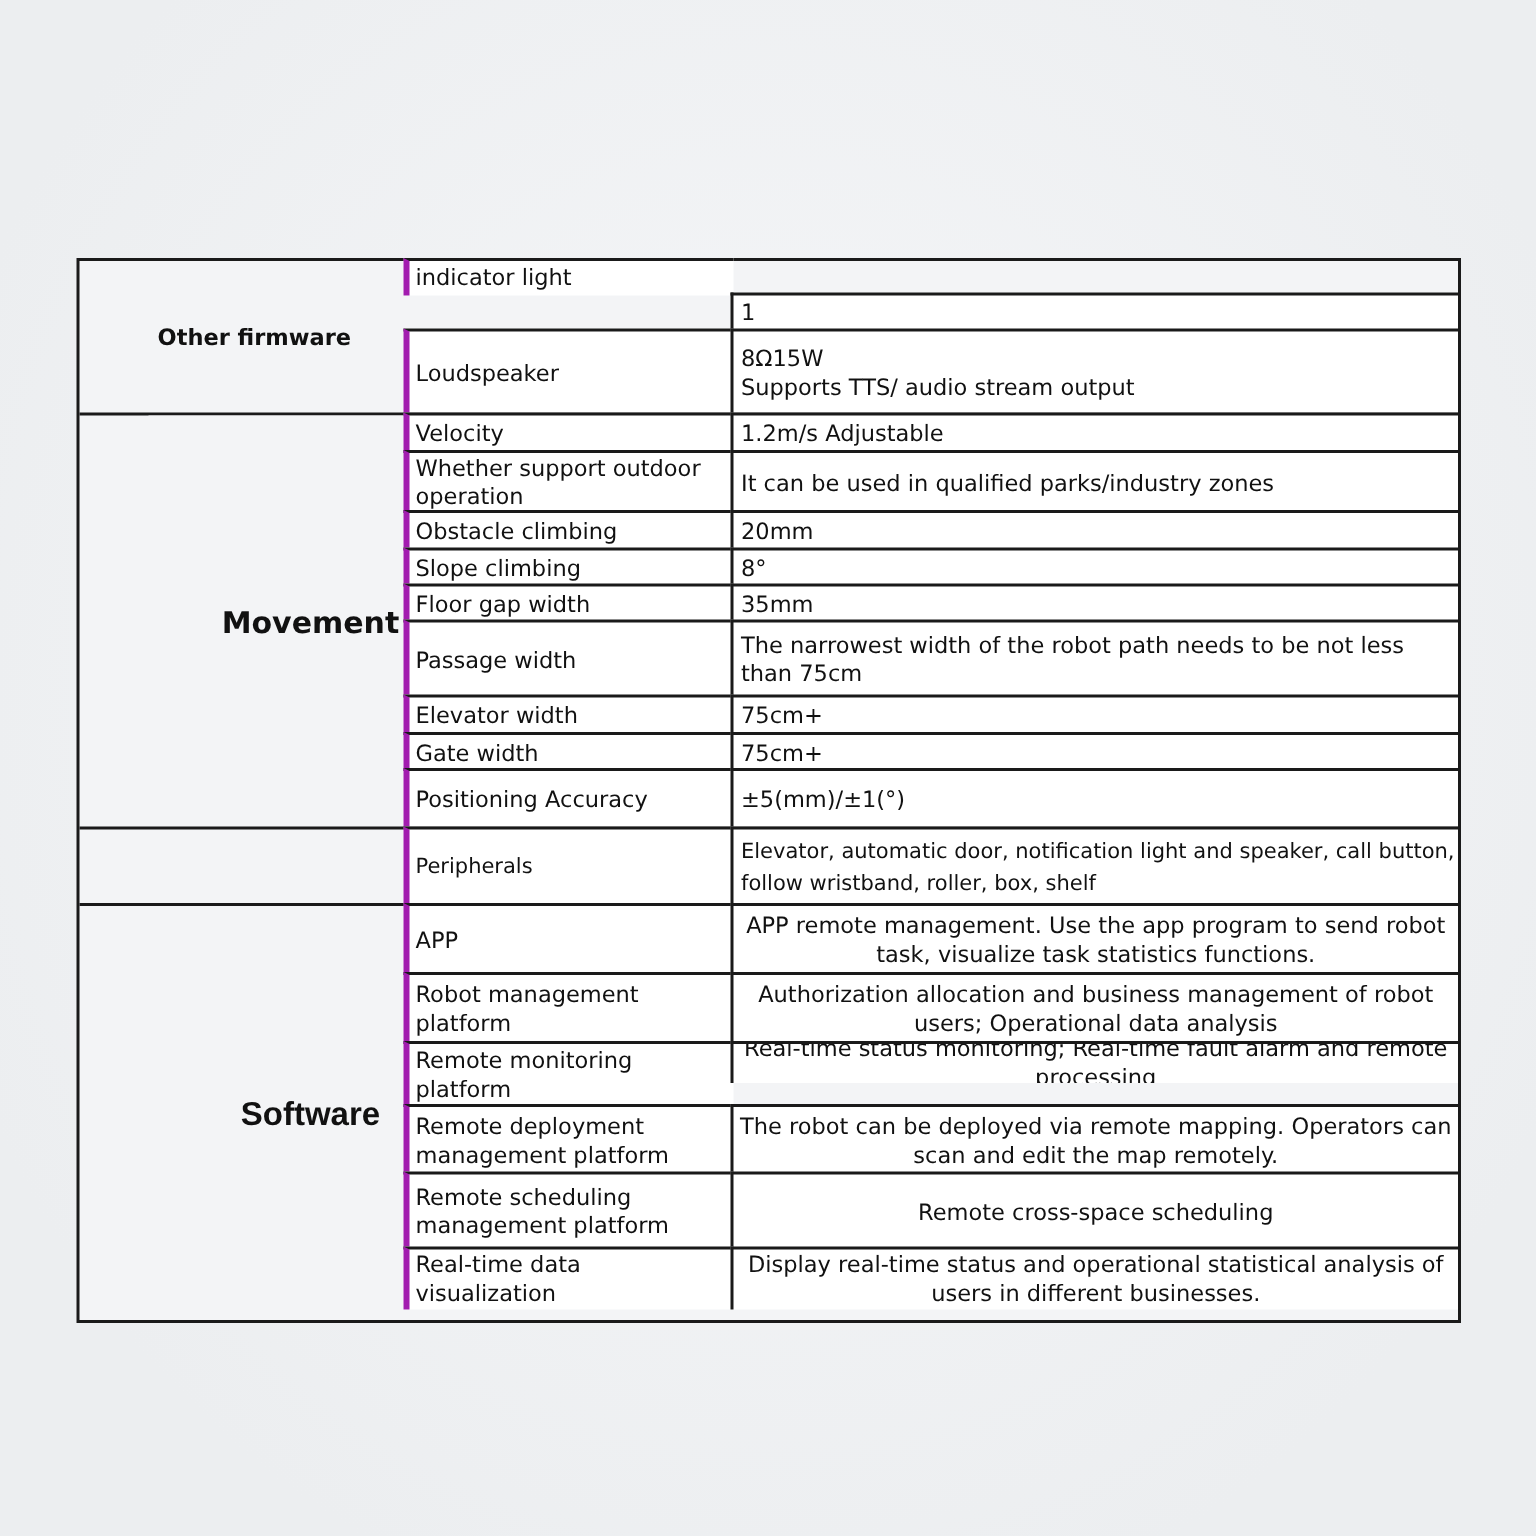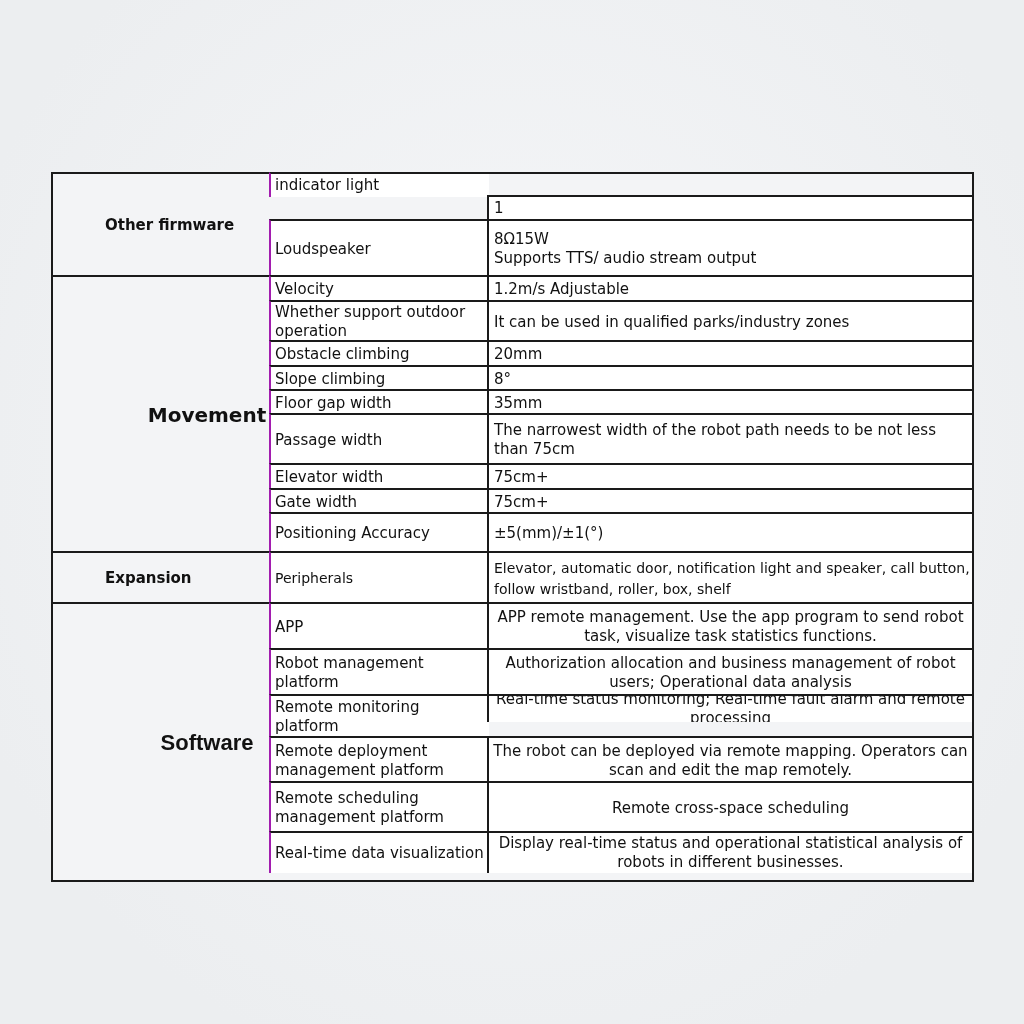--- a/index.html
+++ b/index.html
@@ -51,21 +51,21 @@
       justify-content: center;
       padding-left: 0;
       font-size: 20px;
     }
     .cat.software {
       font-family: "Liberation Sans", sans-serif;
       font-size: 22px;
     }
     .item {
       background: #ffffff;
-      border-left: 2px solid #a21caf;
+      border-left: 4px solid #a21caf;
       border-top: 2px solid #1a1a1a;
       padding-left: 4px;
       padding-right: 4px;
     }
     .val {
       background: #ffffff;
       border-left: 2px solid #1a1a1a;
       border-top: 2px solid #1a1a1a;
       padding-left: 5px;
       padding-right: 2px;
@@ -131,21 +131,20 @@
   <div class="cell val" style="left:434px;top:289px;width:485px;height:27px;">75cm+</div>
 
   <div class="cell item" style="left:216px;top:314px;width:220px;height:26px;">Gate width</div>
   <div class="cell val" style="left:434px;top:314px;width:485px;height:26px;">75cm+</div>
 
   <div class="cell item" style="left:216px;top:338px;width:220px;height:41px;">Positioning Accuracy</div>
   <div class="cell val" style="left:434px;top:338px;width:485px;height:41px;">±5(mm)/±1(°)</div>
 
   <div class="hline" style="top:377px;width:919px;"></div>
 
-  <div class="cell cat" style="left:0;top:379px;width:216px;height:51px;">Expansion</div>
 
   <div class="cell item small" style="left:216px;top:377px;width:220px;height:53px;">Peripherals</div>
   <div class="cell val small" style="left:434px;top:377px;width:485px;height:53px;">Elevator, automatic door, notification light and speaker, call button, follow wristband, roller, box, shelf</div>
 
   <div class="hline" style="top:428px;width:919px;"></div>
 
   <div class="cell cat center software" style="left:0;top:430px;width:216px;height:276px;">Software</div>
 
   <div class="cell item" style="left:216px;top:428px;width:220px;height:48px;">APP</div>
   <div class="cell val center" style="left:434px;top:428px;width:485px;height:48px;">APP remote management. Use the app program to send robot task, visualize task statistics functions.</div>
@@ -156,15 +155,15 @@
   <div class="cell item" style="left:216px;top:520px;width:220px;height:44px;">Remote monitoring platform</div>
   <div class="cell val center" style="left:434px;top:520px;width:485px;height:28px;">Real-time status monitoring; Real-time fault alarm and remote processing</div>
 
   <div class="cell item" style="left:216px;top:562px;width:220px;height:47px;">Remote deployment management platform</div>
   <div class="cell val center" style="left:434px;top:562px;width:485px;height:47px;">The robot can be deployed via remote mapping. Operators can scan and edit the map remotely.</div>
 
   <div class="cell item" style="left:216px;top:607px;width:220px;height:52px;">Remote scheduling management platform</div>
   <div class="cell val center" style="left:434px;top:607px;width:485px;height:52px;">Remote cross-space scheduling</div>
 
   <div class="cell item" style="left:216px;top:657px;width:220px;height:42px;">Real-time data visualization</div>
-  <div class="cell val center" style="left:434px;top:657px;width:485px;height:42px;">Display real-time status and operational statistical analysis of robots in different businesses.</div>
+  <div class="cell val center" style="left:434px;top:657px;width:485px;height:42px;">Display real-time status and operational statistical analysis of users in different businesses.</div>
 
 </div>
 
 </body></html>

